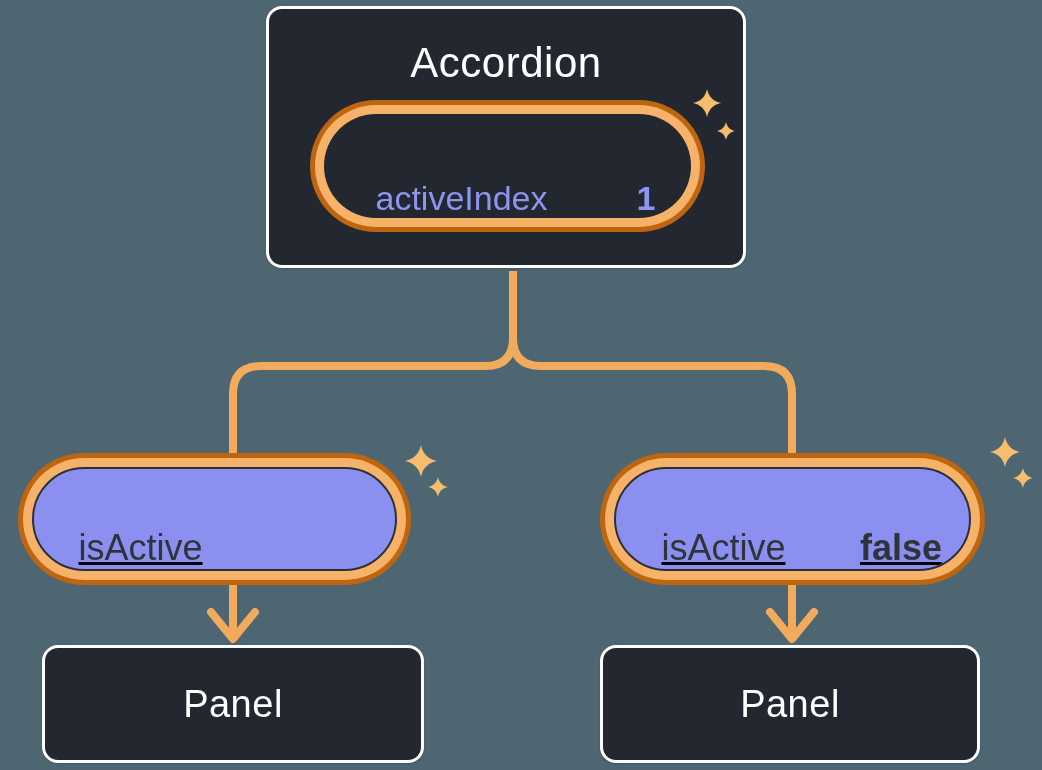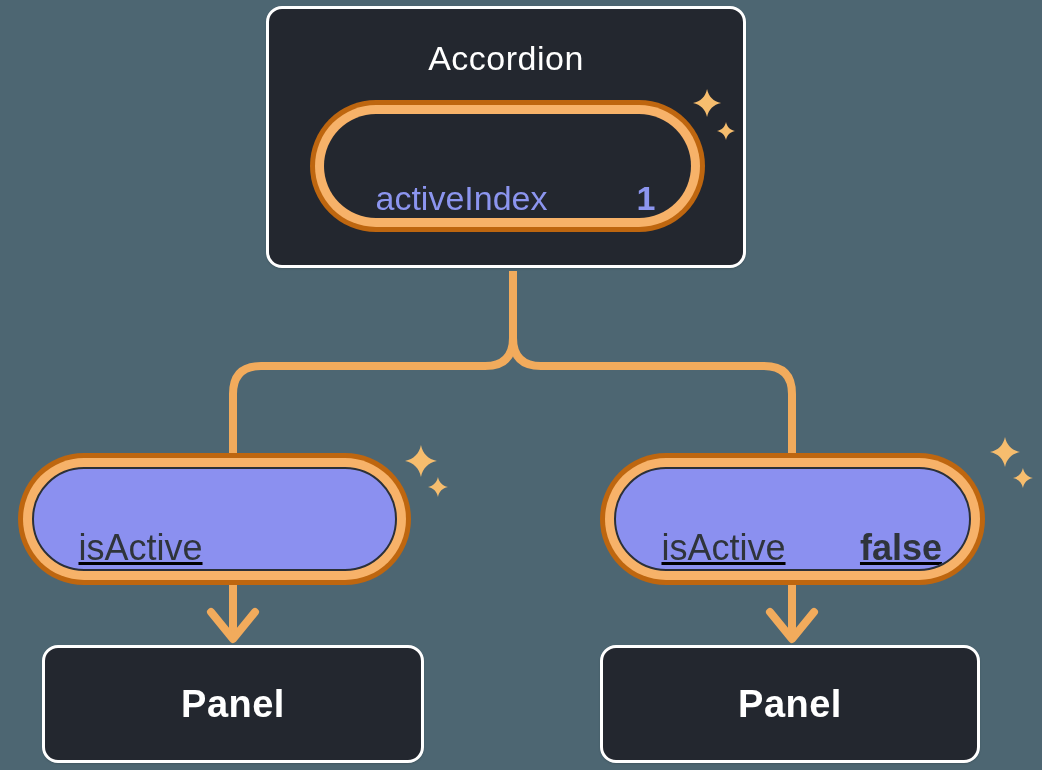--- a/index.html
+++ b/index.html
@@ -12,27 +12,27 @@
   body{background:var(--background);font-family:"Liberation Sans",sans-serif;}
   .canvas{position:relative;width:1042px;height:770px;background:var(--background);overflow:hidden;}
 
   .svg-layer{position:absolute;left:0;top:0;width:1042px;height:770px;}
   .connector-layer{z-index:1;}
   .sparkle-layer{z-index:3;pointer-events:none;}
 
   .component-box{position:absolute;background:var(--box_bg);border:3px solid var(--box_border);
     border-radius:16px;z-index:2;box-shadow:0 1px 2px rgba(0,0,0,0.15);}
   .box-title{position:absolute;left:0;right:0;text-align:center;color:var(--white_text);
-    font-size:34px;font-weight:500;letter-spacing:0.5px;}
+    font-size:42px;font-weight:500;letter-spacing:0.5px;}
 
   .accordion-box{left:266px;top:6px;width:480px;height:262px;}
   .accordion-box .box-title{top:30px;}
 
   .panel-box{height:118px;top:645px;display:flex;align-items:center;justify-content:center;}
-  .panel-box .panel-title{color:var(--white_text);font-size:38px;font-weight:700;letter-spacing:0.5px;}
+  .panel-box .panel-title{color:var(--white_text);font-size:38px;font-weight:400;letter-spacing:0.5px;}
   .panel-left{left:42px;width:382px;}
   .panel-right{left:600px;width:380px;}
 
   
   .pill-outer{position:absolute;border-radius:70px;background:var(--ring_outer);padding:5px;z-index:2;}
   .pill-mid{width:100%;height:100%;border-radius:64px;background:var(--ring_inner);padding:9px;}
   .pill-core{width:100%;height:100%;border-radius:53px;display:flex;align-items:flex-end;overflow:hidden;}
 
   .state-pill{left:310px;top:100px;width:395px;height:132px;}
   .state-pill .pill-core{background:var(--box_bg);}

